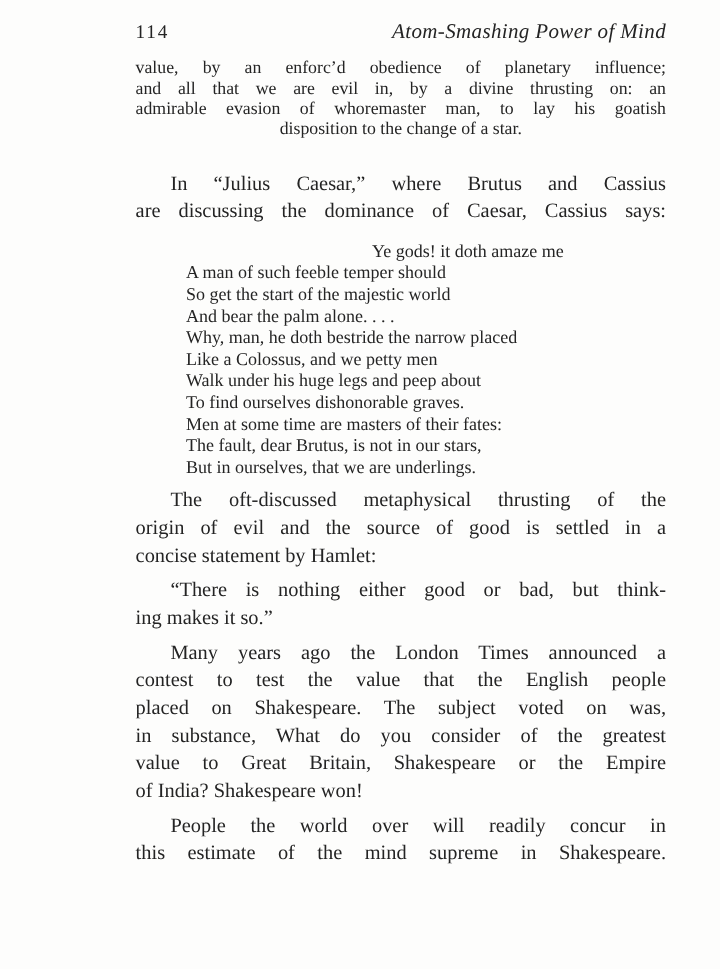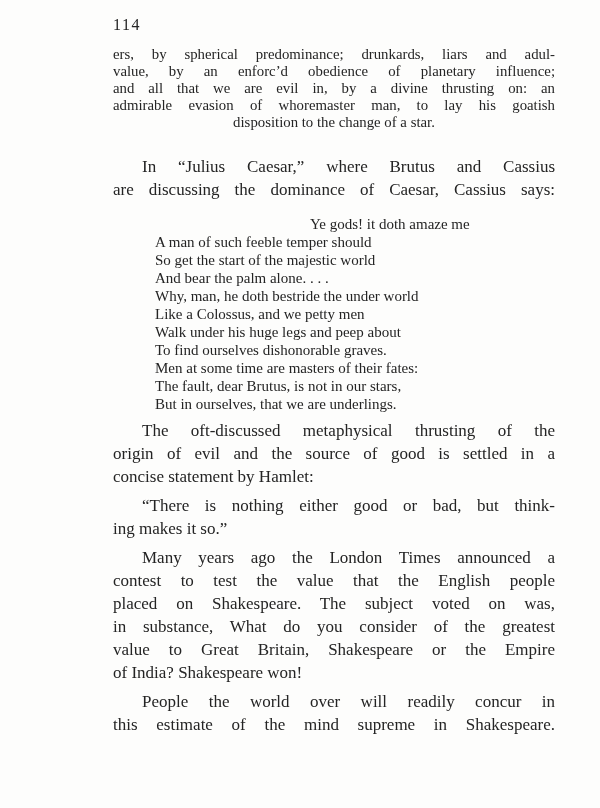--- a/index.html
+++ b/index.html
@@ -47,39 +47,39 @@
   }
   .line.indent { padding-left: 29px; }
   .line.verse-indent { padding-left: 155px; }
 </style>
 </head>
 <body>
 
 <div class="page">
   <div class="header">
     <span class="page-num">114</span>
+    <span class="running-title">Atom-Smashing Power of Mind</span>
   </div>
   <div>
       <div class="para extract">
-        <div class="line j">ers, by spherical predominance; drunkards, liars and adul-</div>
         <div class="line j">value, by an enforc’d obedience of planetary influence;</div>
         <div class="line j">and all that we are evil in, by a divine thrusting on: an</div>
         <div class="line j">admirable evasion of whoremaster man, to lay his goatish</div>
         <div class="line">disposition to the change of a star.</div>
       </div>
       <div class="para body">
         <div class="line j indent">In “Julius Caesar,” where Brutus and Cassius</div>
         <div class="line j">are discussing the dominance of Caesar, Cassius says:</div>
       </div>
       <div class="para verse">
         <div class="line verse-indent">Ye gods! it doth amaze me</div>
         <div class="line">A man of such feeble temper should</div>
         <div class="line">So get the start of the majestic world</div>
         <div class="line">And bear the palm alone. . . .</div>
-        <div class="line">Why, man, he doth bestride the under world</div>
+        <div class="line">Why, man, he doth bestride the narrow placed</div>
         <div class="line">Like a Colossus, and we petty men</div>
         <div class="line">Walk under his huge legs and peep about</div>
         <div class="line">To find ourselves dishonorable graves.</div>
         <div class="line">Men at some time are masters of their fates:</div>
         <div class="line">The fault, dear Brutus, is not in our stars,</div>
         <div class="line">But in ourselves, that we are underlings.</div>
       </div>
       <div class="para body">
         <div class="line j indent">The oft-discussed metaphysical thrusting of the</div>
         <div class="line j">origin of evil and the source of good is settled in a</div>

